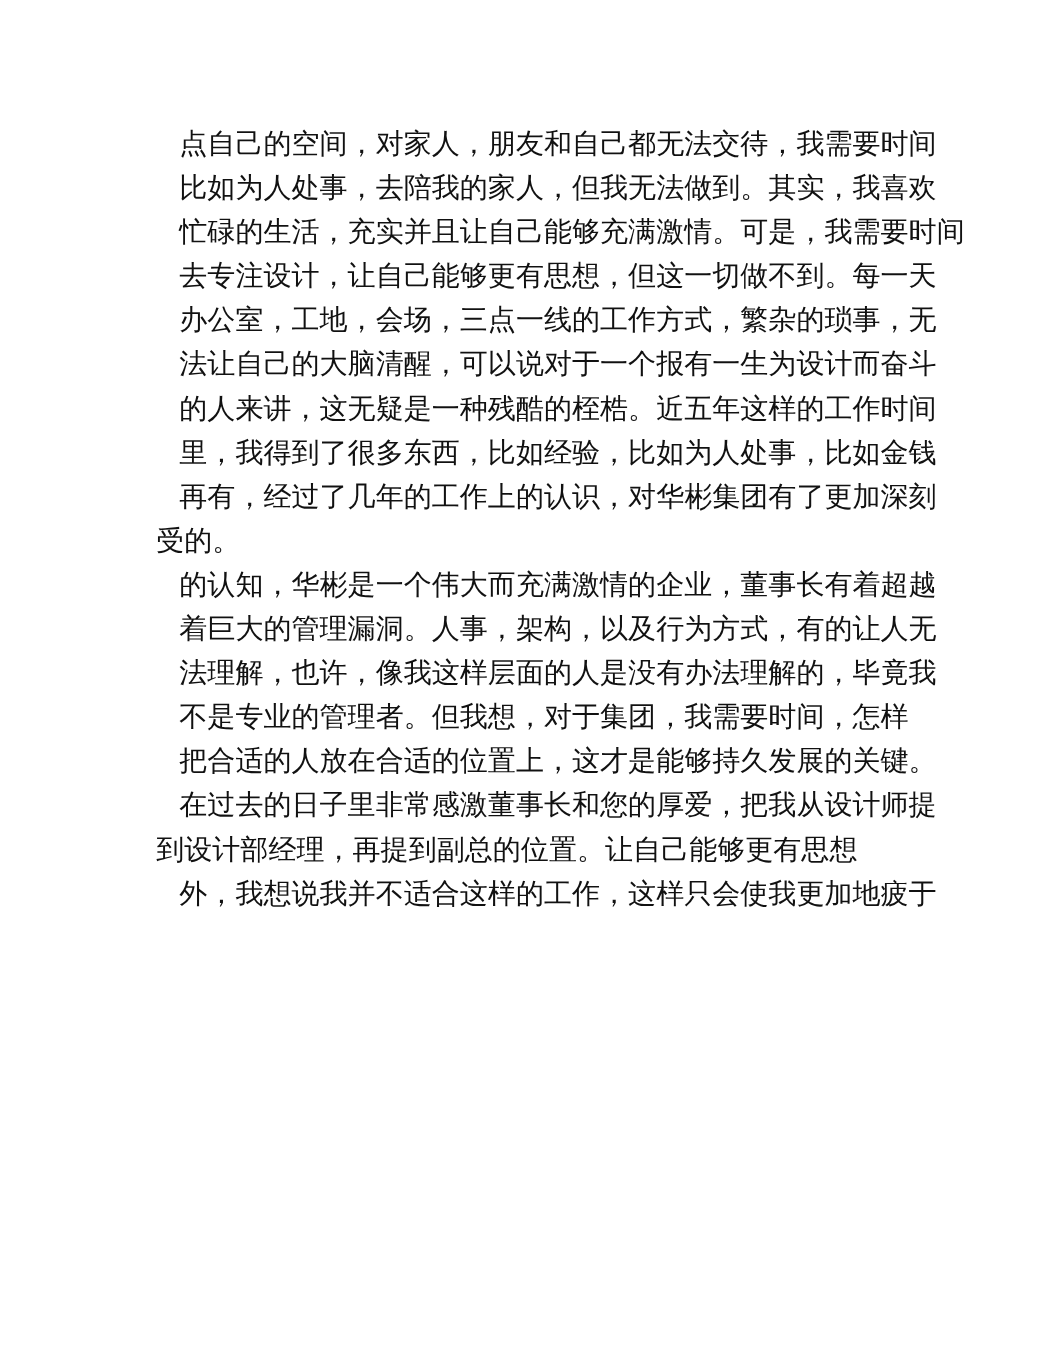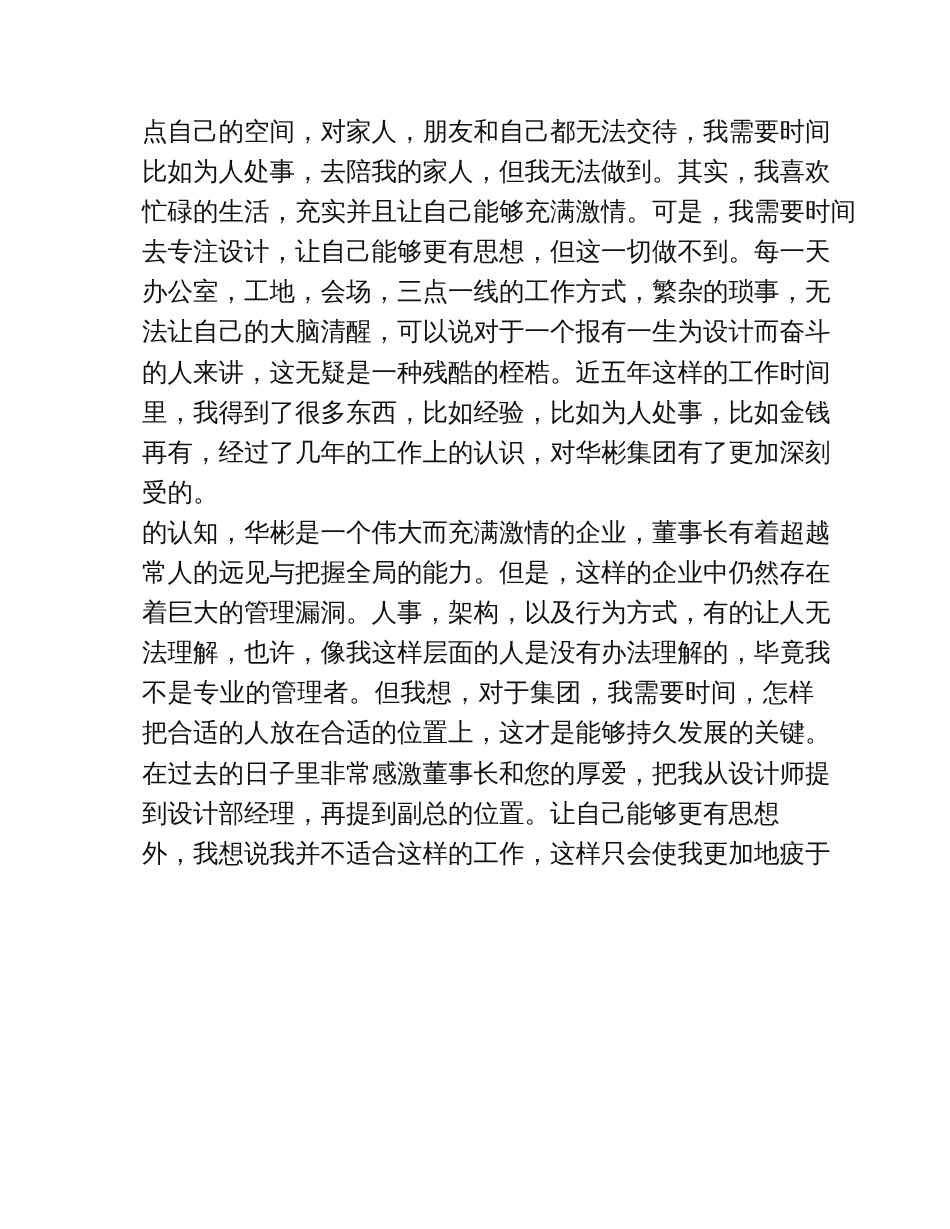--- a/index.html
+++ b/index.html
@@ -33,39 +33,39 @@
     }
     .line {
       display: block;
       height: 40.1px;
       white-space: nowrap;
       overflow: visible;
     }
     .line.justify {
       text-align: justify;
       text-align-last: justify;
+      margin-left: 21px;
     }
   </style>
 </head>
 <body>
 
 <div class="page">
   <div class="text-block">
     <span class="line justify">点自己的空间，对家人，朋友和自己都无法交待，我需要时间</span>
     <span class="line justify">比如为人处事，去陪我的家人，但我无法做到。其实，我喜欢</span>
     <span class="line justify">忙碌的生活，充实并且让自己能够充满激情。可是，我需要时间</span>
     <span class="line justify">去专注设计，让自己能够更有思想，但这一切做不到。每一天</span>
     <span class="line justify">办公室，工地，会场，三点一线的工作方式，繁杂的琐事，无</span>
     <span class="line justify">法让自己的大脑清醒，可以说对于一个报有一生为设计而奋斗</span>
     <span class="line justify">的人来讲，这无疑是一种残酷的桎梏。近五年这样的工作时间</span>
     <span class="line justify">里，我得到了很多东西，比如经验，比如为人处事，比如金钱</span>
     <span class="line justify">再有，经过了几年的工作上的认识，对华彬集团有了更加深刻</span>
     <span class="line">受的。</span>
     <span class="line justify">的认知，华彬是一个伟大而充满激情的企业，董事长有着超越</span>
-    <span class="line justify">常人的远见与把握全局的能力。但是，这样的企业中仍然存在</span>
     <span class="line justify">着巨大的管理漏洞。人事，架构，以及行为方式，有的让人无</span>
     <span class="line justify">法理解，也许，像我这样层面的人是没有办法理解的，毕竟我</span>
     <span class="line justify">不是专业的管理者。但我想，对于集团，我需要时间，怎样</span>
     <span class="line justify">把合适的人放在合适的位置上，这才是能够持久发展的关键。</span>
     <span class="line justify">在过去的日子里非常感激董事长和您的厚爱，把我从设计师提</span>
     <span class="line">到设计部经理，再提到副总的位置。让自己能够更有思想</span>
     <span class="line justify">外，我想说我并不适合这样的工作，这样只会使我更加地疲于</span>
   </div>
 </div>
 

